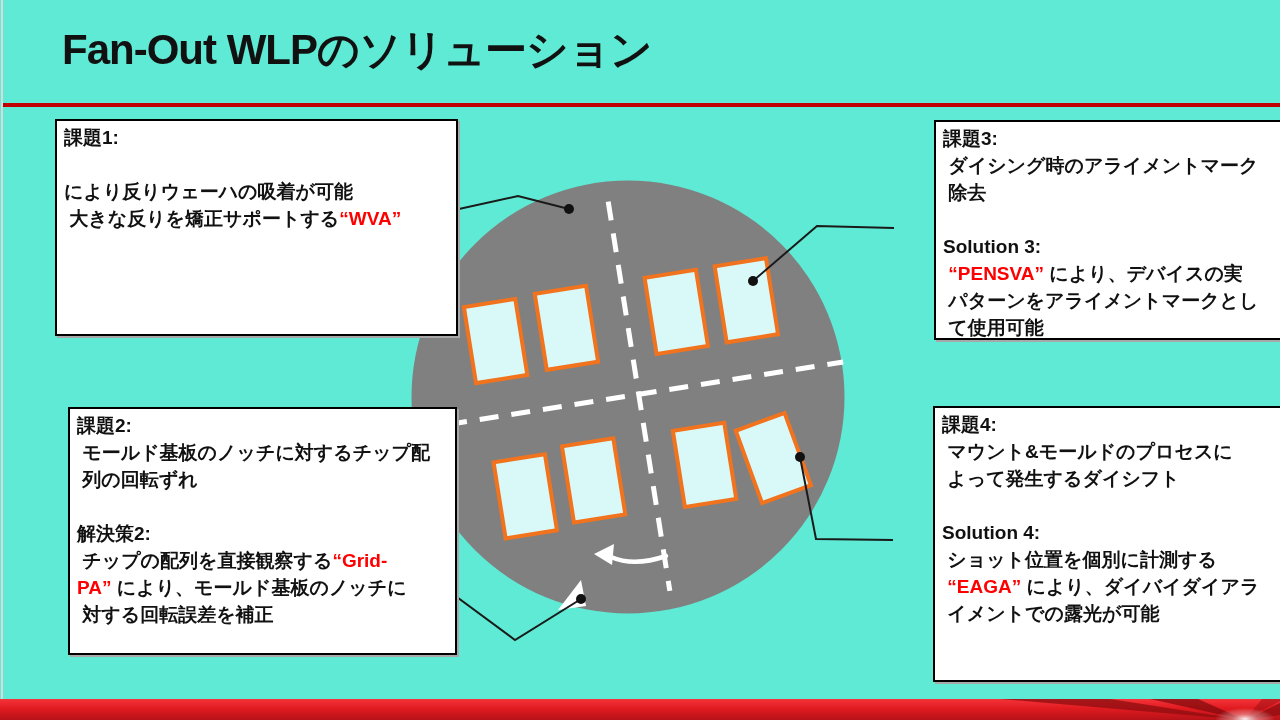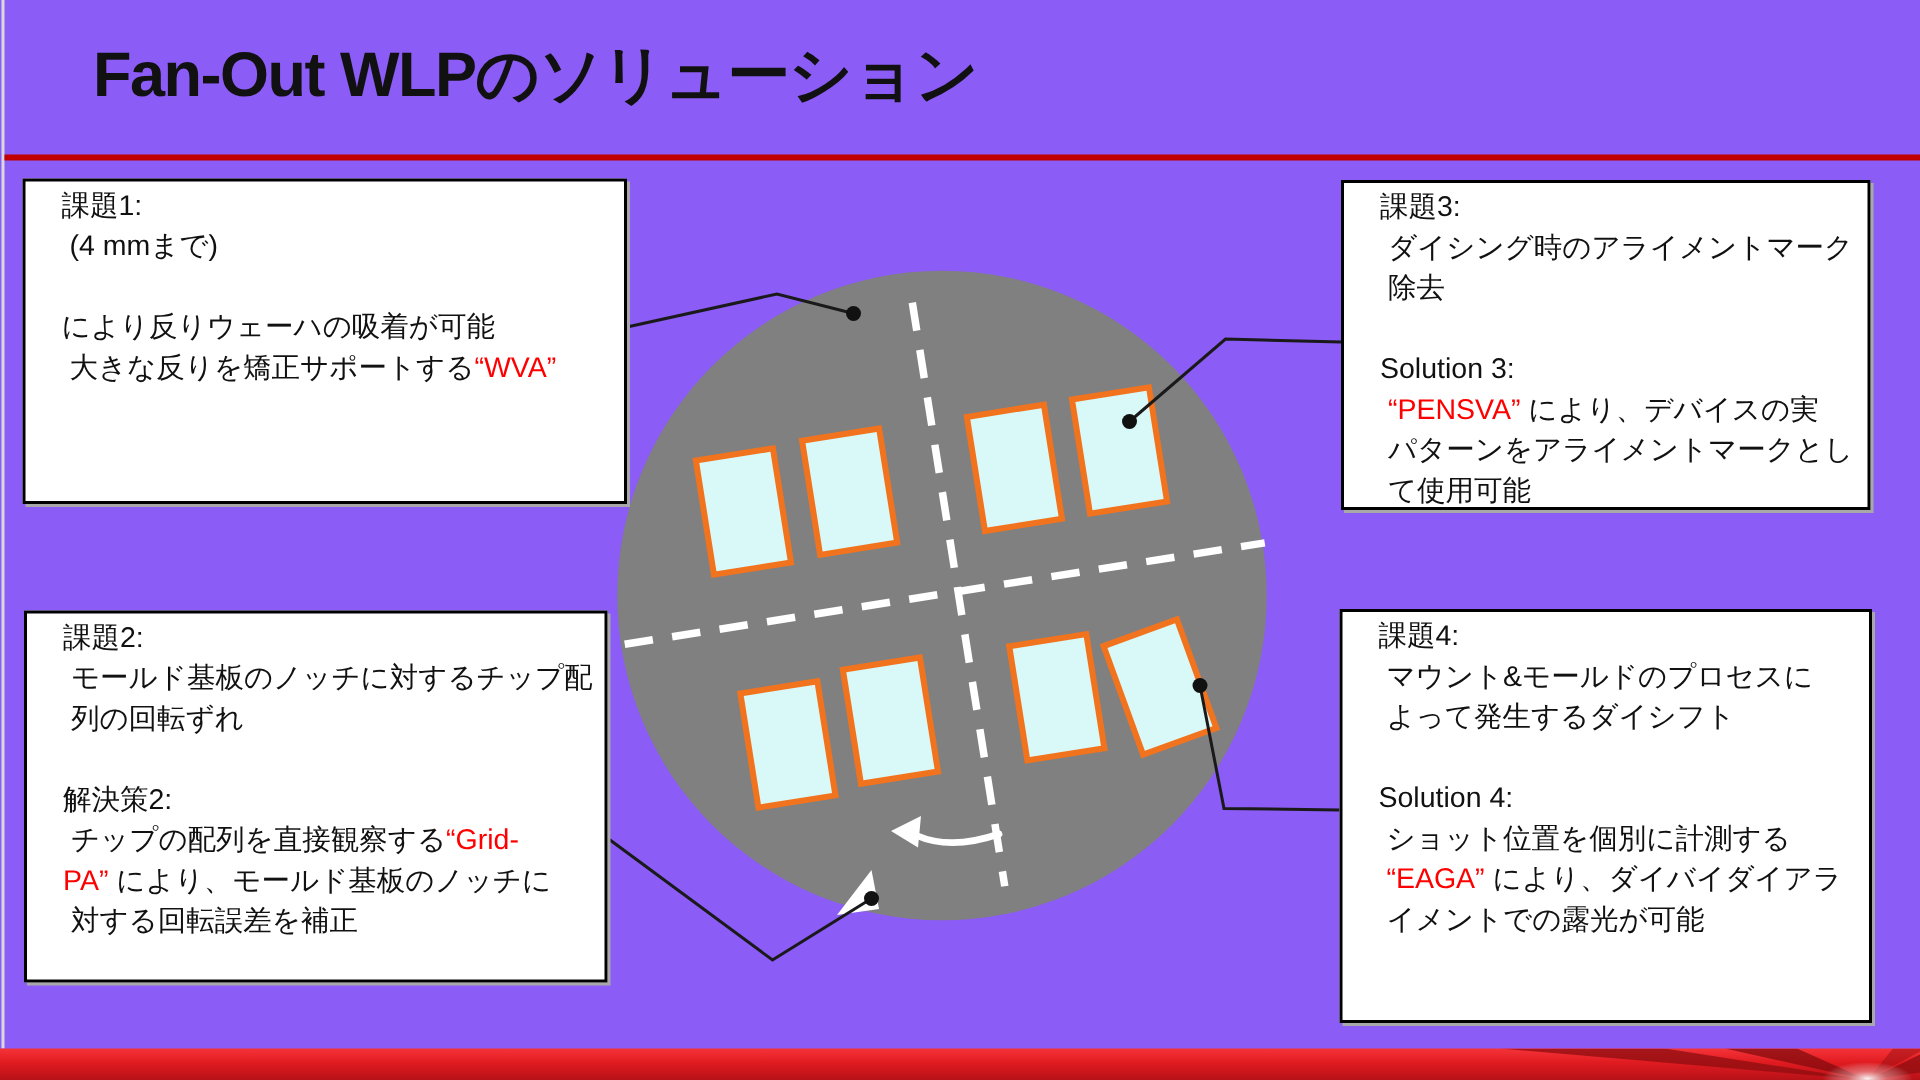--- a/index.html
+++ b/index.html
@@ -1,41 +1,41 @@
 <!DOCTYPE html>
 <html style="--accent-rule-red: #c00000; --keyword-red: #ff0000; --wafer-gray: #808080; --chip-fill: #d9f8f8; --chip-border: #f2731d; --footer-red: #e01b20; --footer-dark-red: #8c0d10;"><head>
 <meta charset="utf-8">
 <style>
   html,body { margin:0; padding:0; background:#888; }
   .slide {
     position:relative; width:1280px; height:720px; margin:0 auto;
-    background:#8b5cf6; overflow:hidden;
+    background:#5eead4; overflow:hidden;
     font-family:"Liberation Sans", sans-serif;
   }
   .edge-line { position:absolute; left:1px; top:0; width:2px; height:699px; background:#d9d9d9; }
   .title {
     position:absolute; left:62px; top:22px; width:900px;
     font-size:42px; font-weight:bold; color:#111; letter-spacing:-1px;
     white-space:nowrap;
   }
   .title-rule { position:absolute; left:3px; top:103px; width:1277px; height:4px; background:var(--accent-rule-red,#c00000); }
 
   .figure-svg { position:absolute; left:0; top:0; width:1280px; height:720px; }
 
   .tbox {
     position:absolute; background:#ffffff; border:2px solid #000;
     box-shadow:2px 2px 0 #a8a8a8;
-    padding:3px 24px; box-sizing:border-box;
-    font-size:19px; line-height:27px; font-weight:normal; color:#111;
-    white-space:pre; overflow:hidden;
+    padding:3px 7px; box-sizing:border-box;
+    font-size:19px; line-height:27px; font-weight:bold; color:#111;
+    white-space:pre; overflow:hidden;margin-left:40px;
   }
   .tbox .line { min-height:27px; }
   .kw { color:var(--keyword-red,#ff0000); }
   #box1 { left:15px;  top:119px; width:403px; height:217px; }
-  #box2 { left:16px;  top:407px; width:389px; height:248px; }
+  #box2 { left:28px;  top:407px; width:389px; height:248px; }
   #box3 { left:894px; top:120px; width:353px; height:220px; }
   #box4 { left:893px; top:406px; width:355px; height:276px; }
 
   
   .wafer-circle { fill:var(--wafer-gray,#808080); }
   .scribe { stroke:#ffffff; stroke-width:5; stroke-dasharray:19 13; fill:none; }
   .chip { fill:var(--chip-fill,#d9f8f8); stroke:var(--chip-border,#f2731d); stroke-width:4; }
   .notch { fill:#ffffff; }
   .callout { stroke:#1a1a1a; stroke-width:2; fill:none; }
   .dot { fill:#111111; }
@@ -88,21 +88,21 @@
     <polyline class="callout" points="404,558 515,640 581,599"></polyline>
     <circle class="dot" cx="581" cy="599" r="5"></circle>
 
     <polyline class="callout" points="894,228 817,226 753,281"></polyline>
     <circle class="dot" cx="753" cy="281" r="5"></circle>
 
     <polyline class="callout" points="893,540 816,539 800,457"></polyline>
     <circle class="dot" cx="800" cy="457" r="5"></circle>
   </svg>
 
-  <div class="tbox" id="box1"><div class="line"><span>課題1:</span></div><div class="line"><span> (4 mmまで)</span></div><div class="line">&nbsp;</div><div class="line"><span>により反りウェーハの吸着が可能</span></div><div class="line"><span> 大きな反りを矯正サポートする</span><span class="kw">“WVA”</span></div></div>
+  <div class="tbox" id="box1"><div class="line"><span>課題1:</span></div><div class="line">&nbsp;</div><div class="line"><span>により反りウェーハの吸着が可能</span></div><div class="line"><span> 大きな反りを矯正サポートする</span><span class="kw">“WVA”</span></div></div>
   <div class="tbox" id="box2"><div class="line"><span>課題2:</span></div><div class="line"><span> モールド基板のノッチに対するチップ配</span></div><div class="line"><span> 列の回転ずれ</span></div><div class="line">&nbsp;</div><div class="line"><span>解決策2:</span></div><div class="line"><span> チップの配列を直接観察する</span><span class="kw">“Grid-</span></div><div class="line"><span class="kw">PA”</span><span> により、モールド基板のノッチに</span></div><div class="line"><span> 対する回転誤差を補正</span></div></div>
   <div class="tbox" id="box3"><div class="line"><span>課題3:</span></div><div class="line"><span> ダイシング時のアライメントマーク</span></div><div class="line"><span> 除去</span></div><div class="line">&nbsp;</div><div class="line"><span>Solution 3:</span></div><div class="line"><span> </span><span class="kw">“PENSVA”</span><span> により、デバイスの実</span></div><div class="line"><span> パターンをアライメントマークとし</span></div><div class="line"><span> て使用可能</span></div></div>
   <div class="tbox" id="box4"><div class="line"><span>課題4:</span></div><div class="line"><span> マウント&amp;モールドのプロセスに</span></div><div class="line"><span> よって発生するダイシフト</span></div><div class="line">&nbsp;</div><div class="line"><span>Solution 4:</span></div><div class="line"><span> ショット位置を個別に計測する</span></div><div class="line"><span> </span><span class="kw">“EAGA”</span><span> により、ダイバイダイアラ</span></div><div class="line"><span> イメントでの露光が可能</span></div></div>
 
   <div class="footer-band">
     <svg width="1280" height="21" viewBox="0 0 1280 21">
       <defs>
         <radialGradient id="flare" cx="50%" cy="50%" r="50%">
           <stop offset="0%" stop-color="#ffffff" stop-opacity="0.95"></stop>
           <stop offset="45%" stop-color="#ffc9c9" stop-opacity="0.45"></stop>

